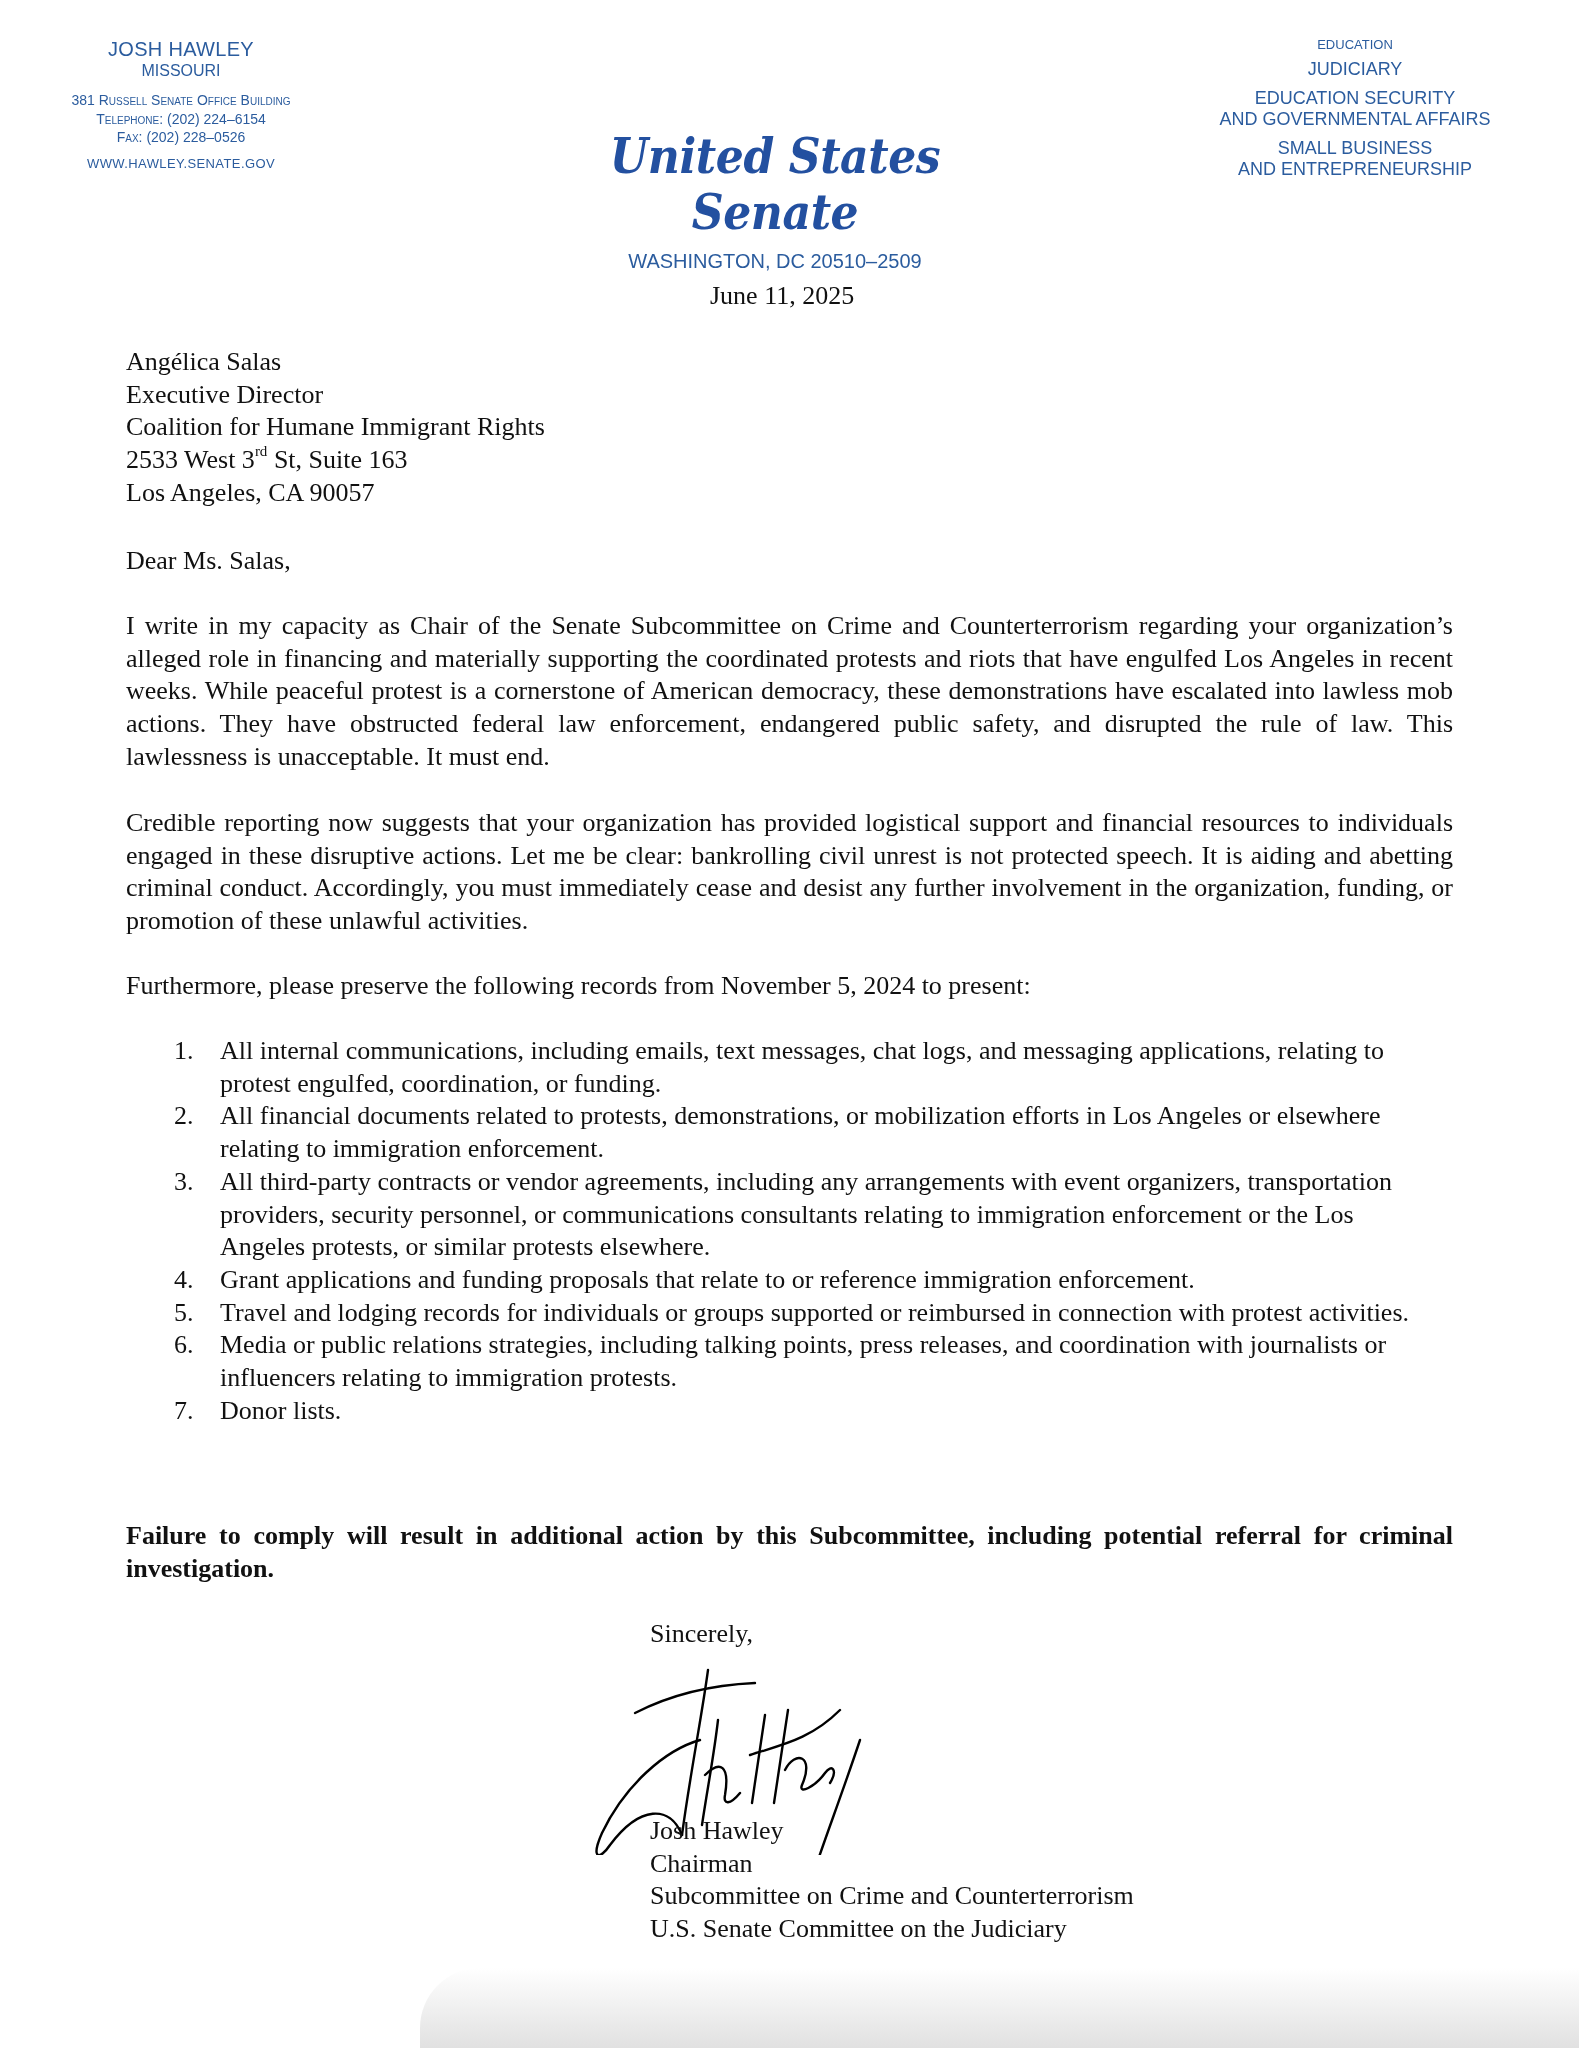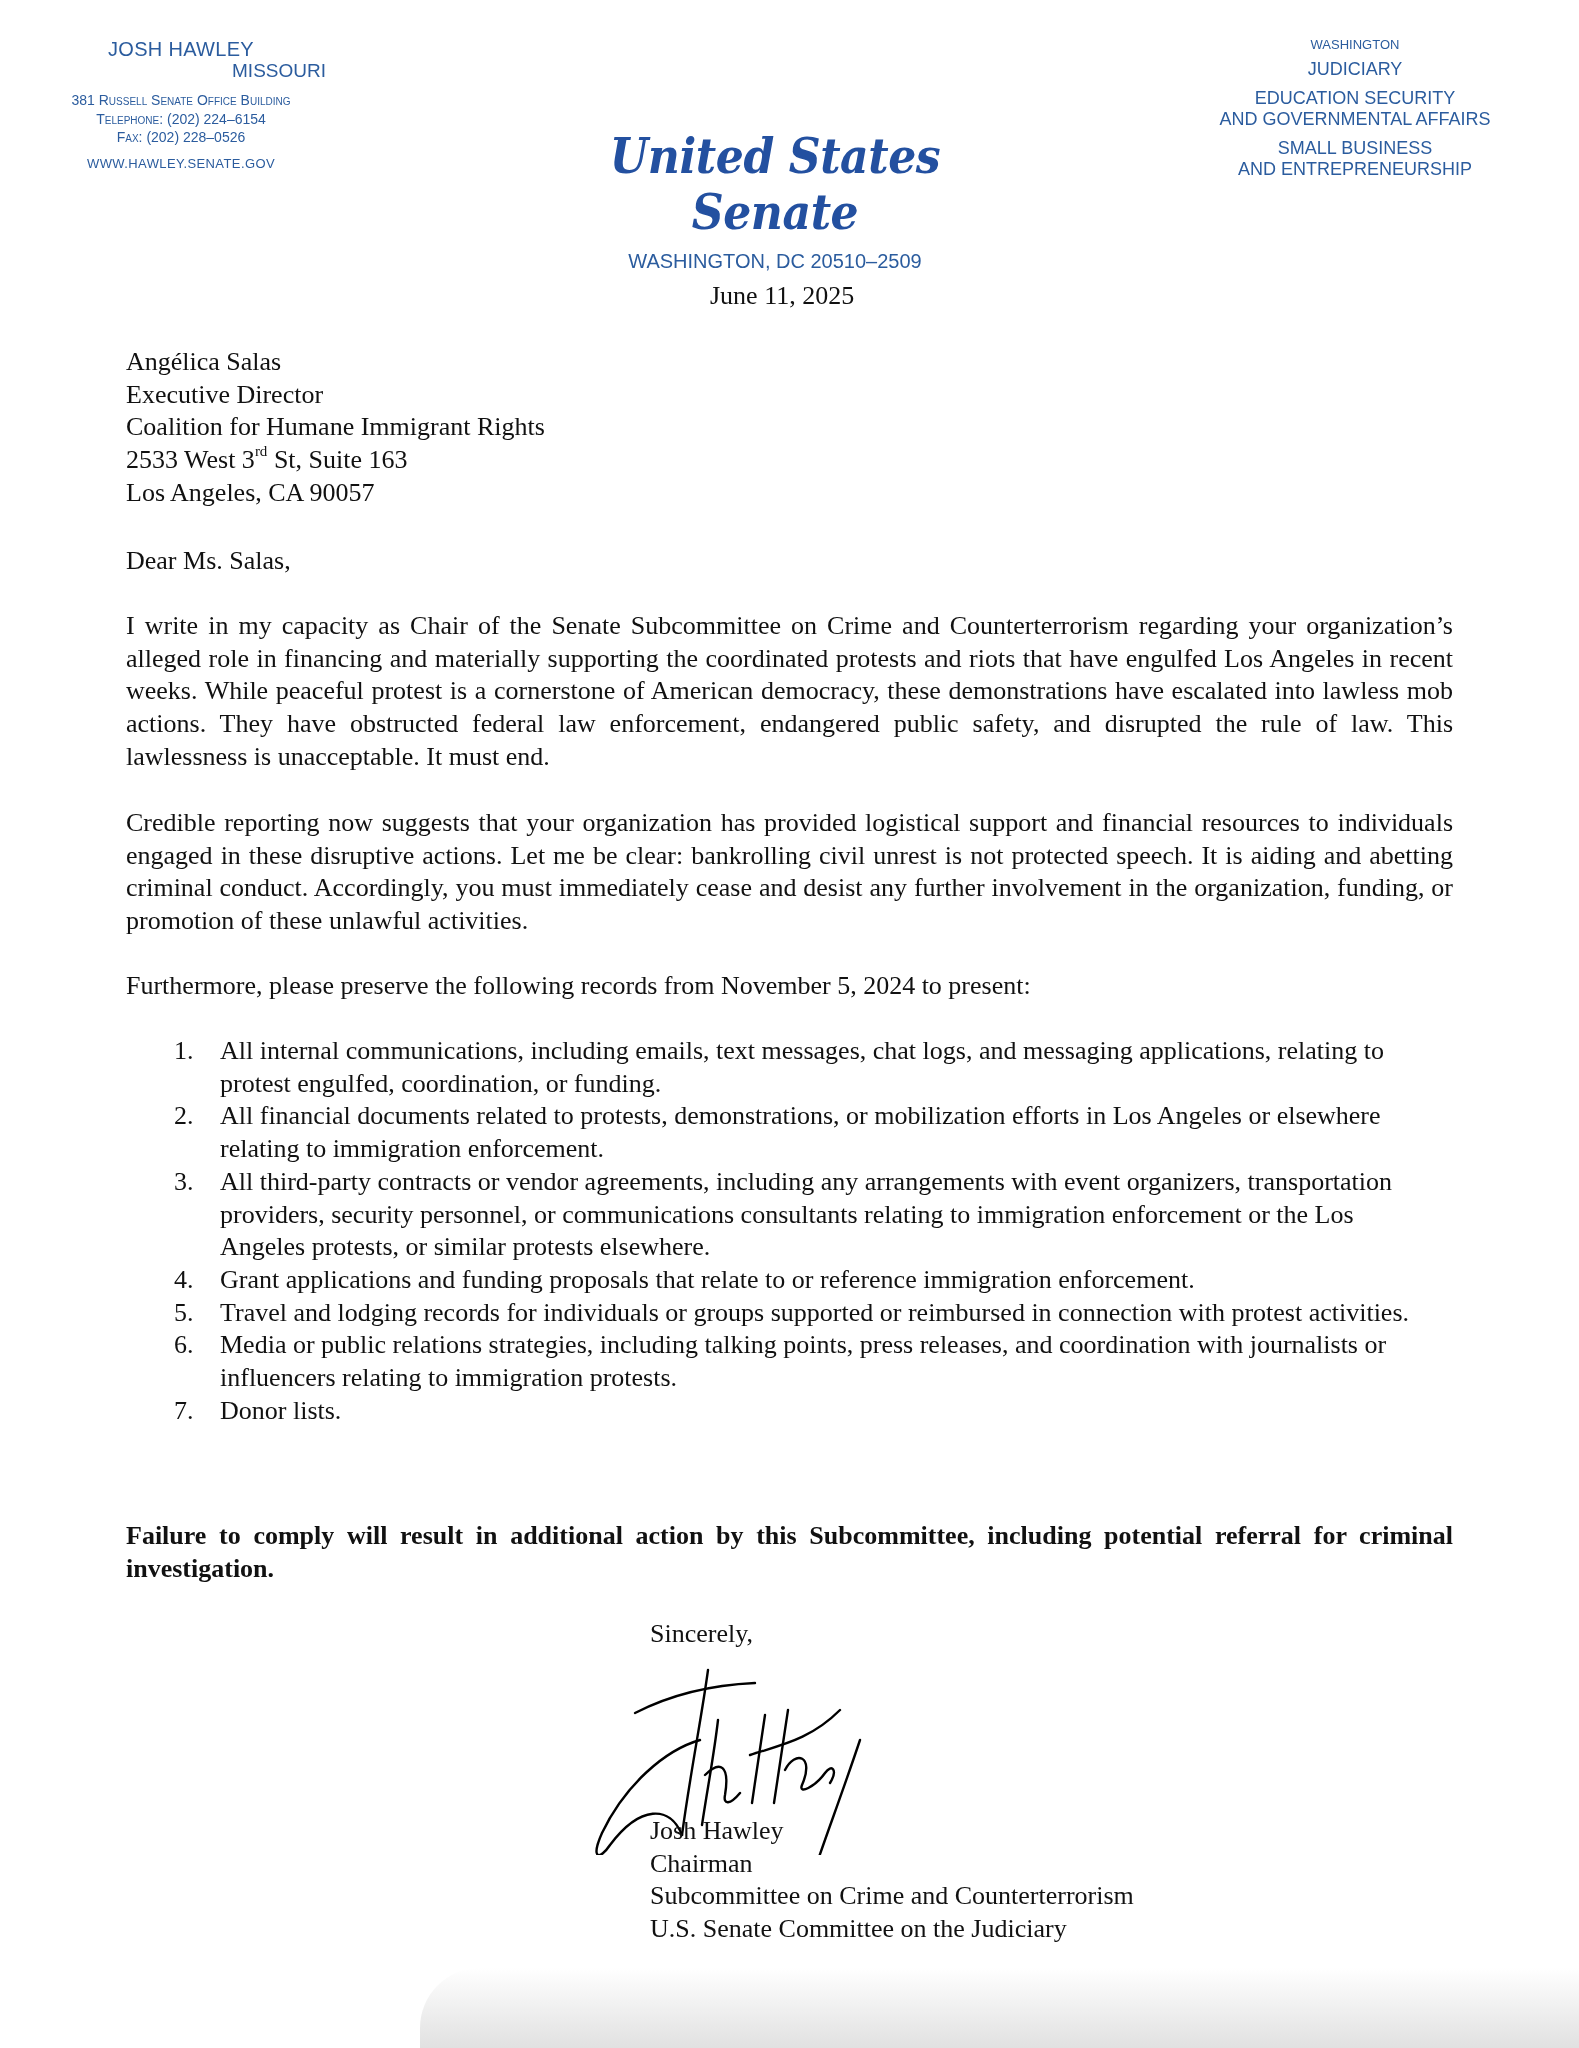--- a/index.html
+++ b/index.html
@@ -1,20 +1,20 @@
 <!DOCTYPE html>
 <html><head>
 <meta charset="utf-8">
 <style>
   html, body { margin: 0; padding: 0; background: #ffffff; }
   body { width: 1579px; height: 2048px; position: relative; overflow: hidden; }
   .letterhead-blue { color: #2b5c9e; font-family: "Liberation Sans", sans-serif; }
   #lh-left { position: absolute; left: 36px; top: 37px; width: 290px; text-align: center; }
   #lh-left .name { font-size: 20px; line-height: 24px; letter-spacing: 0.3px; }
-  #lh-left .state { font-size: 19px; line-height: 20px; margin-bottom: 10px; text-align: right; }
+  #lh-left .state { font-size: 16px; line-height: 20px; margin-bottom: 10px; }
   #lh-left .addr { font-size: 14px; line-height: 18.5px; font-variant: small-caps; }
   #lh-left .web { font-size: 13px; line-height: 18px; margin-top: 8px; letter-spacing: 0.4px; }
   #lh-center { position: absolute; left: 540px; top: 128px; width: 470px; text-align: center; }
   #lh-center .senate { font-family: "DejaVu Serif", serif; font-weight: bold; font-style: italic; font-size: 48px; line-height: 56px; color: #2350a0; letter-spacing: -0.5px; transform: scaleX(0.92); }
   #lh-center .city { font-size: 20px; line-height: 26px; margin-top: 8px; color: #2b5c9e; }
   #lh-right { position: absolute; left: 1180px; top: 36px; width: 350px; text-align: center; }
   #lh-right .label { font-size: 13px; line-height: 18px; margin-bottom: 5px; }
   #lh-right .committee { font-size: 18px; line-height: 21.5px; margin-bottom: 7px; }
   .doc { font-family: "Liberation Serif", serif; color: #111; font-size: 26px; line-height: 32.7px; }
   #date { position: absolute; left: 710px; top: 280px; text-align: center; }
@@ -47,21 +47,21 @@
   <div class="addr">Fax: (202) 228–0526</div>
   <div class="web">WWW.HAWLEY.SENATE.GOV</div>
 </div>
 
 <div id="lh-center">
   <div class="senate">United States Senate</div>
   <div class="city letterhead-blue">WASHINGTON, DC 20510–2509</div>
 </div>
 
 <div id="lh-right" class="letterhead-blue">
-  <div class="label">WASHINGTON</div>
+  <div class="label">EDUCATION</div>
   <div class="committee">
     <div>JUDICIARY</div>
   </div>
   <div class="committee">
     <div>EDUCATION SECURITY</div>
     <div>AND GOVERNMENTAL AFFAIRS</div>
   </div>
   <div class="committee">
     <div>SMALL BUSINESS</div>
     <div>AND ENTREPRENEURSHIP</div>

